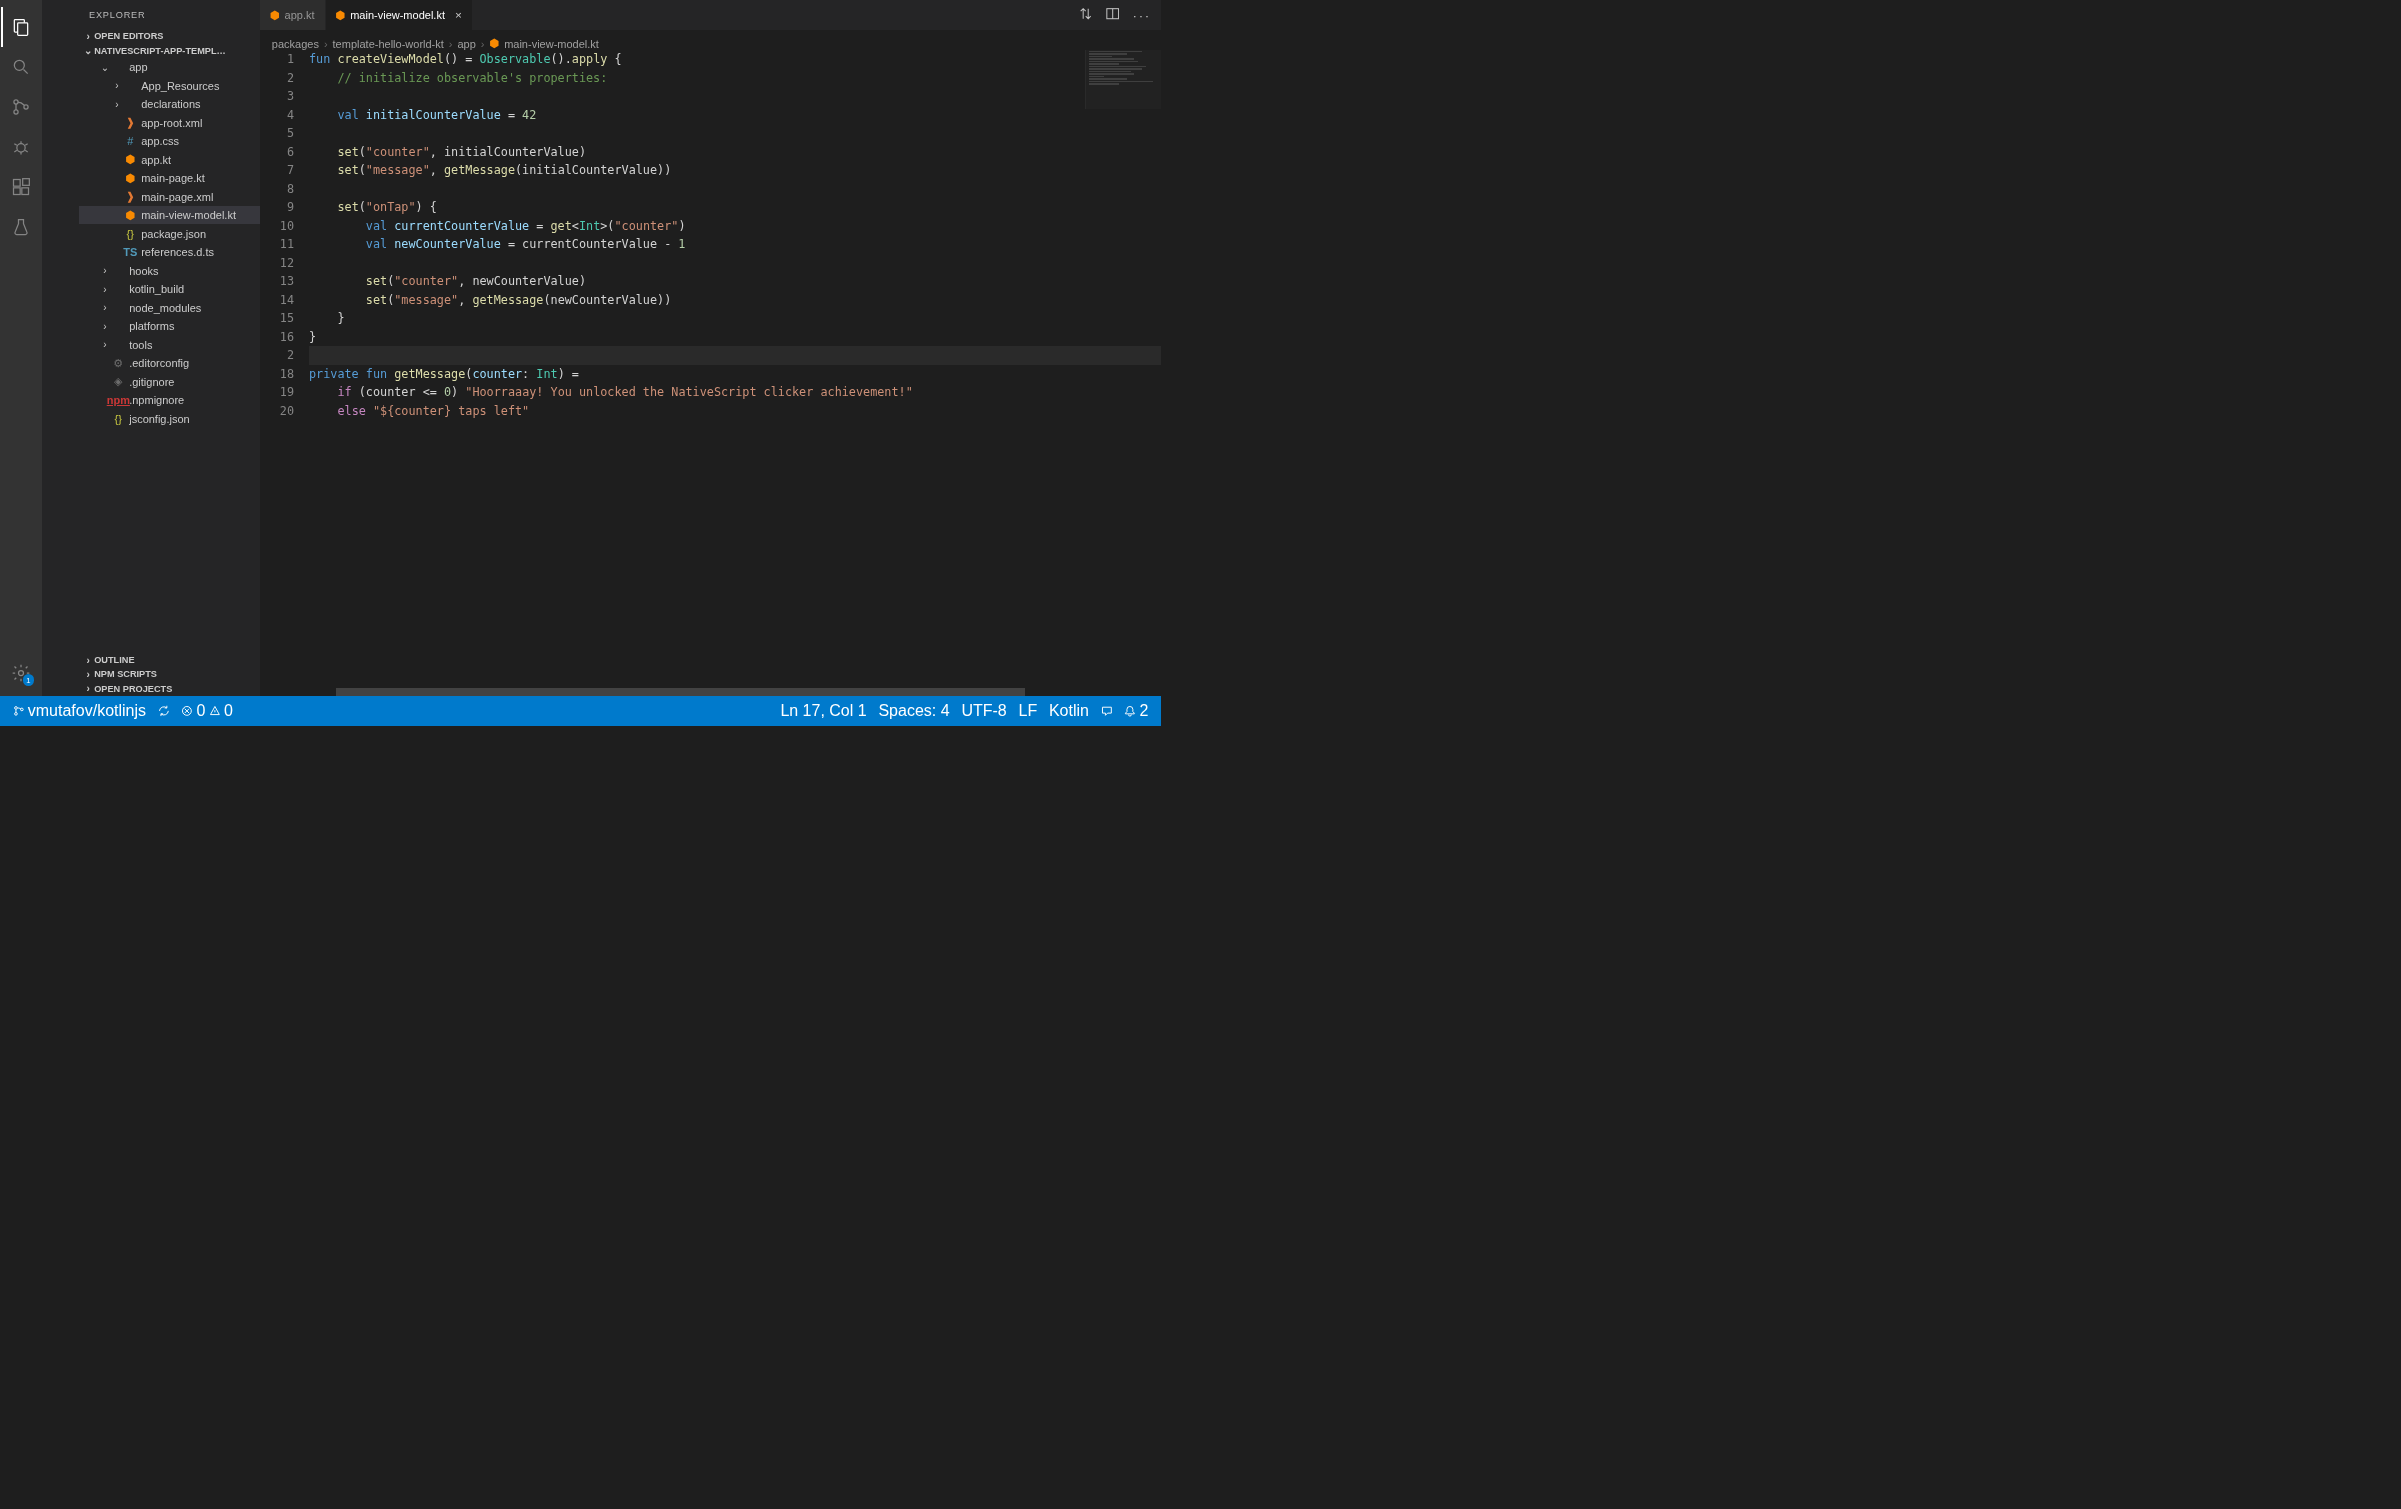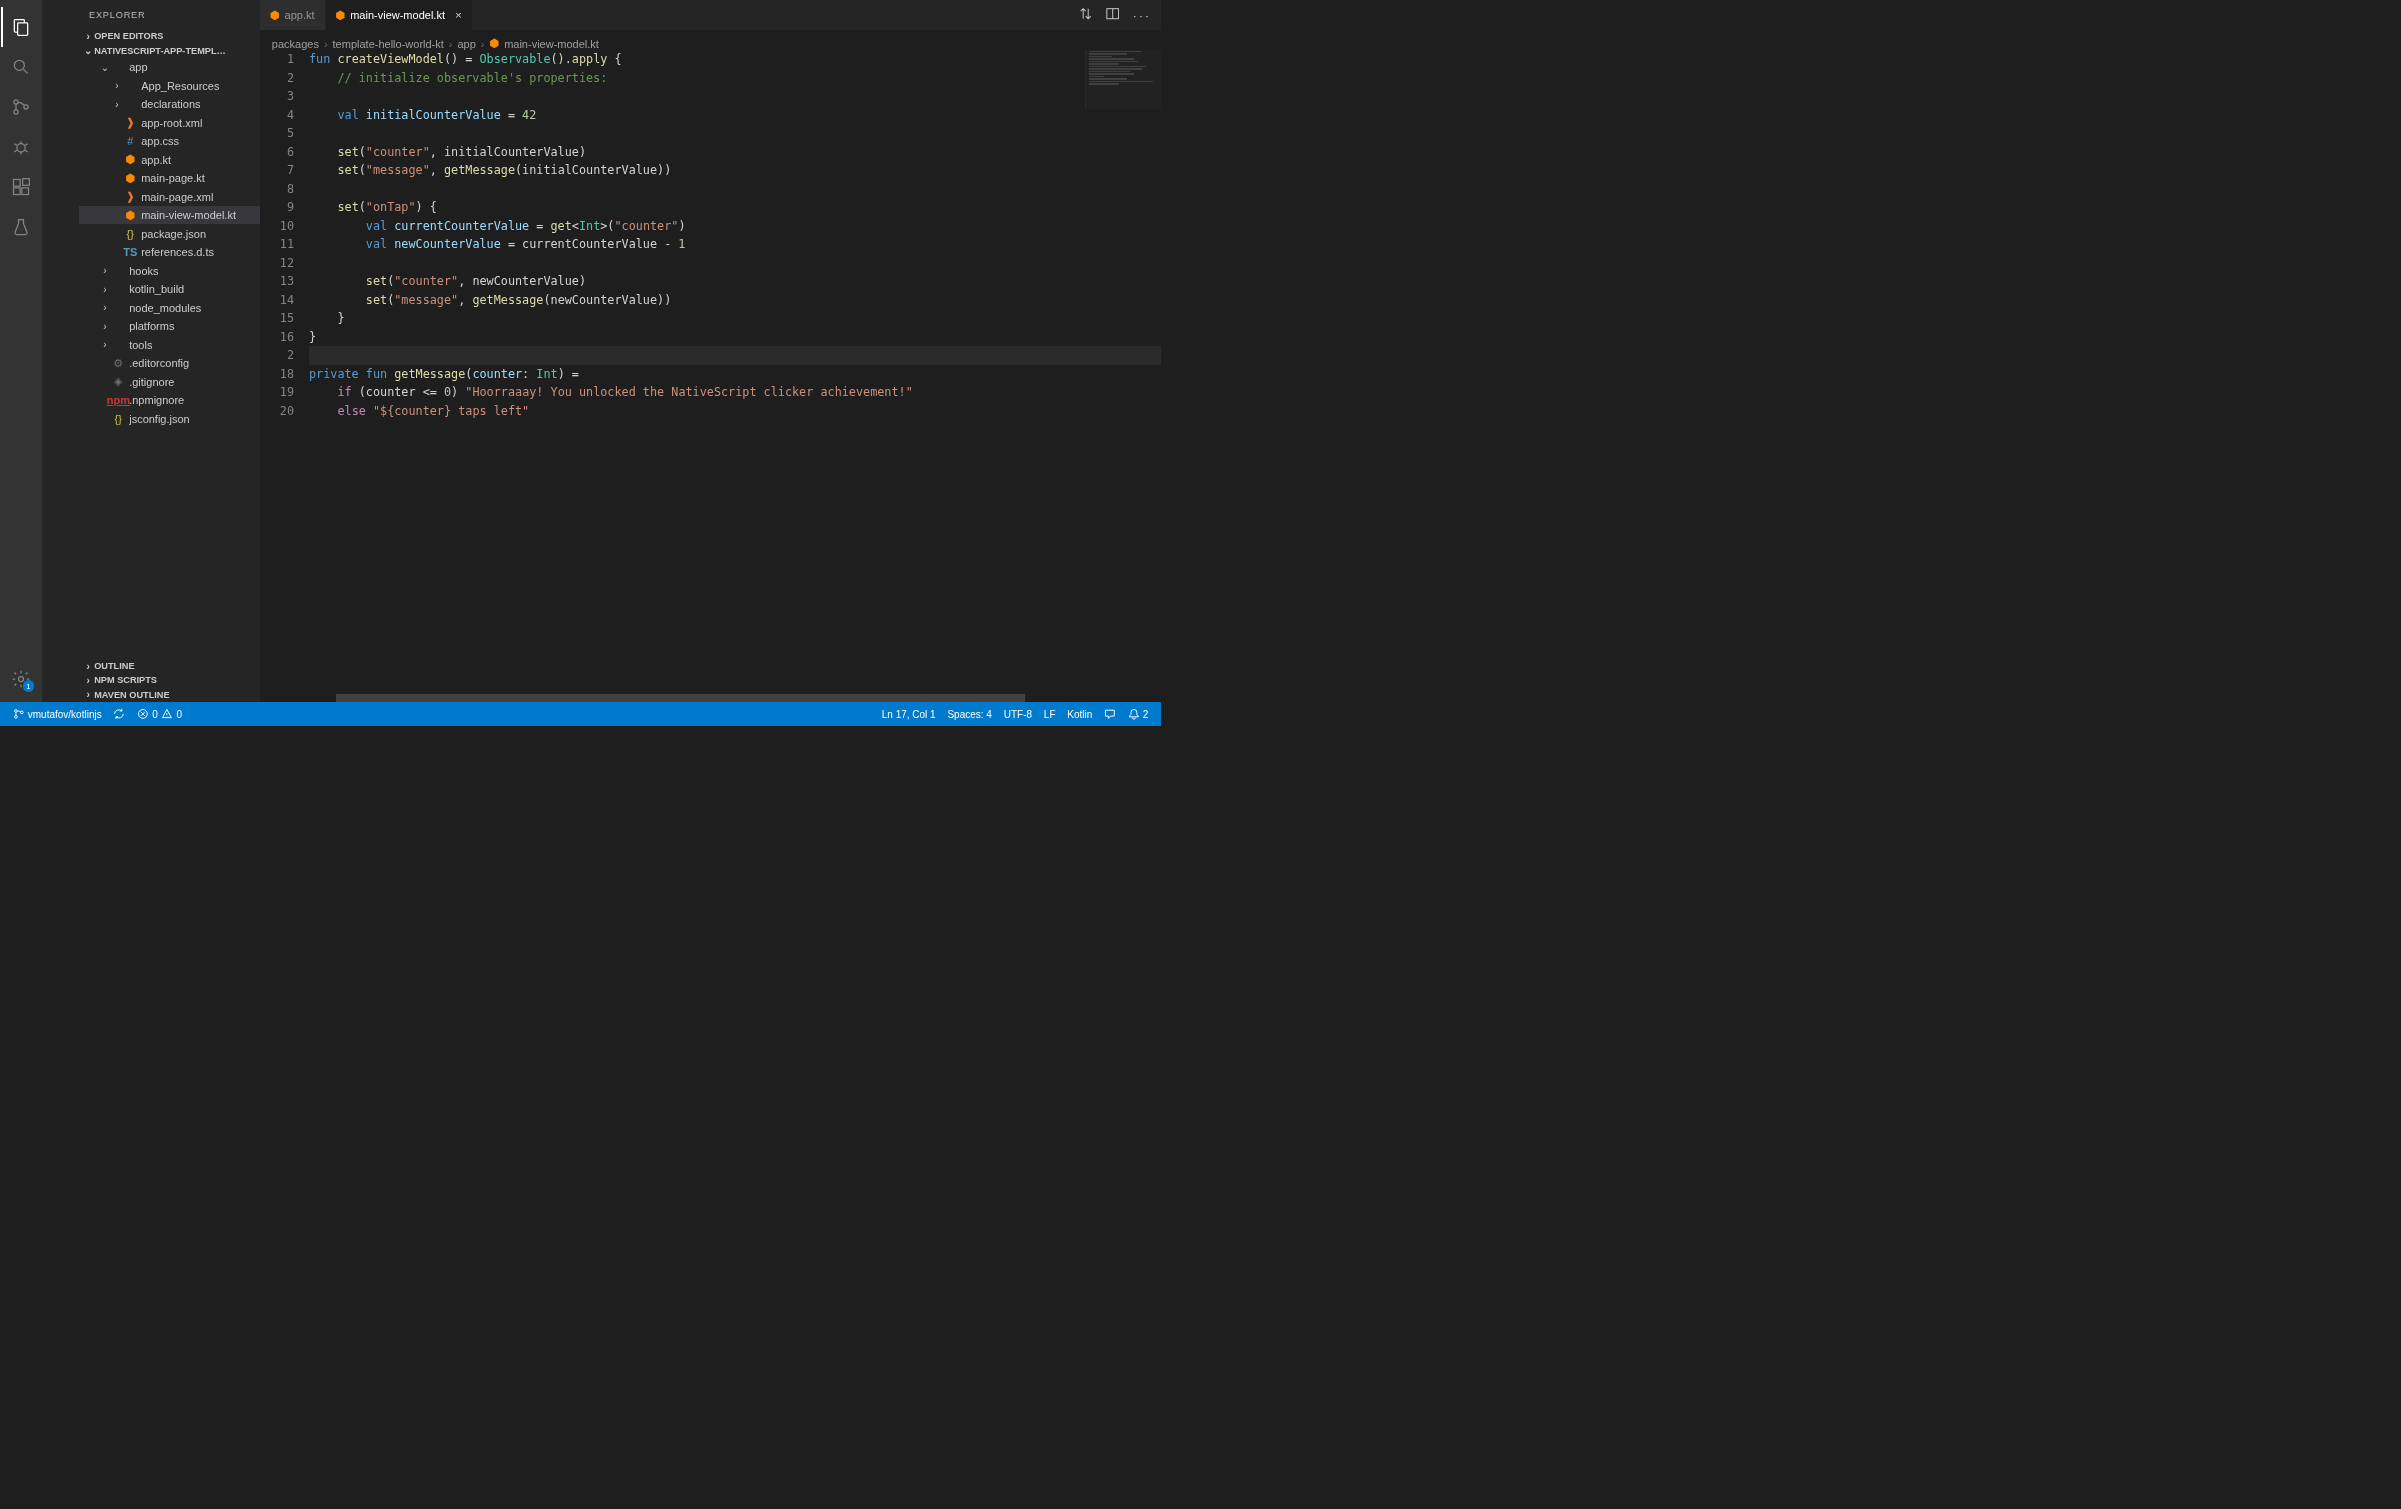--- a/index.html
+++ b/index.html
@@ -232,26 +232,26 @@
   border-left: 0.8px solid #333;
 }
 .minimap .mm-line {
   height: 1.7px;
   margin: 0.8px 3.4px;
   background: #555;
 }
 
 
 .status-bar {
-  height: 24px;
+  height: 30px;
   background: #007acc;
   color: #ffffff;
   display: flex;
   align-items: center;
-  font-size: 10px;
+  font-size: 16px;
   padding: 0 6.7px;
 }
 .status-bar .sb-item {
   display: flex;
   align-items: center;
   padding: 0 5.9px;
   gap: 3.4px;
   cursor: pointer;
   height: 100%;
 }
@@ -441,21 +441,21 @@
     <div class="side-section-header">
       <span class="chev">›</span>
         <span>OUTLINE</span>
     </div>
     <div class="side-section-header">
       <span class="chev">›</span>
         <span>NPM SCRIPTS</span>
     </div>
     <div class="side-section-header">
       <span class="chev">›</span>
-        <span>MAVEN OUTLINE</span>
+        <span>OPEN PROJECTS</span>
     </div>
   </div>
 
   <div class="editor">
     <div class="tab-bar">
       <div class="tab">
         <span class="ic-kotlin">⬢</span>
         <span>app.kt</span>
       </div>
       <div class="tab active">

